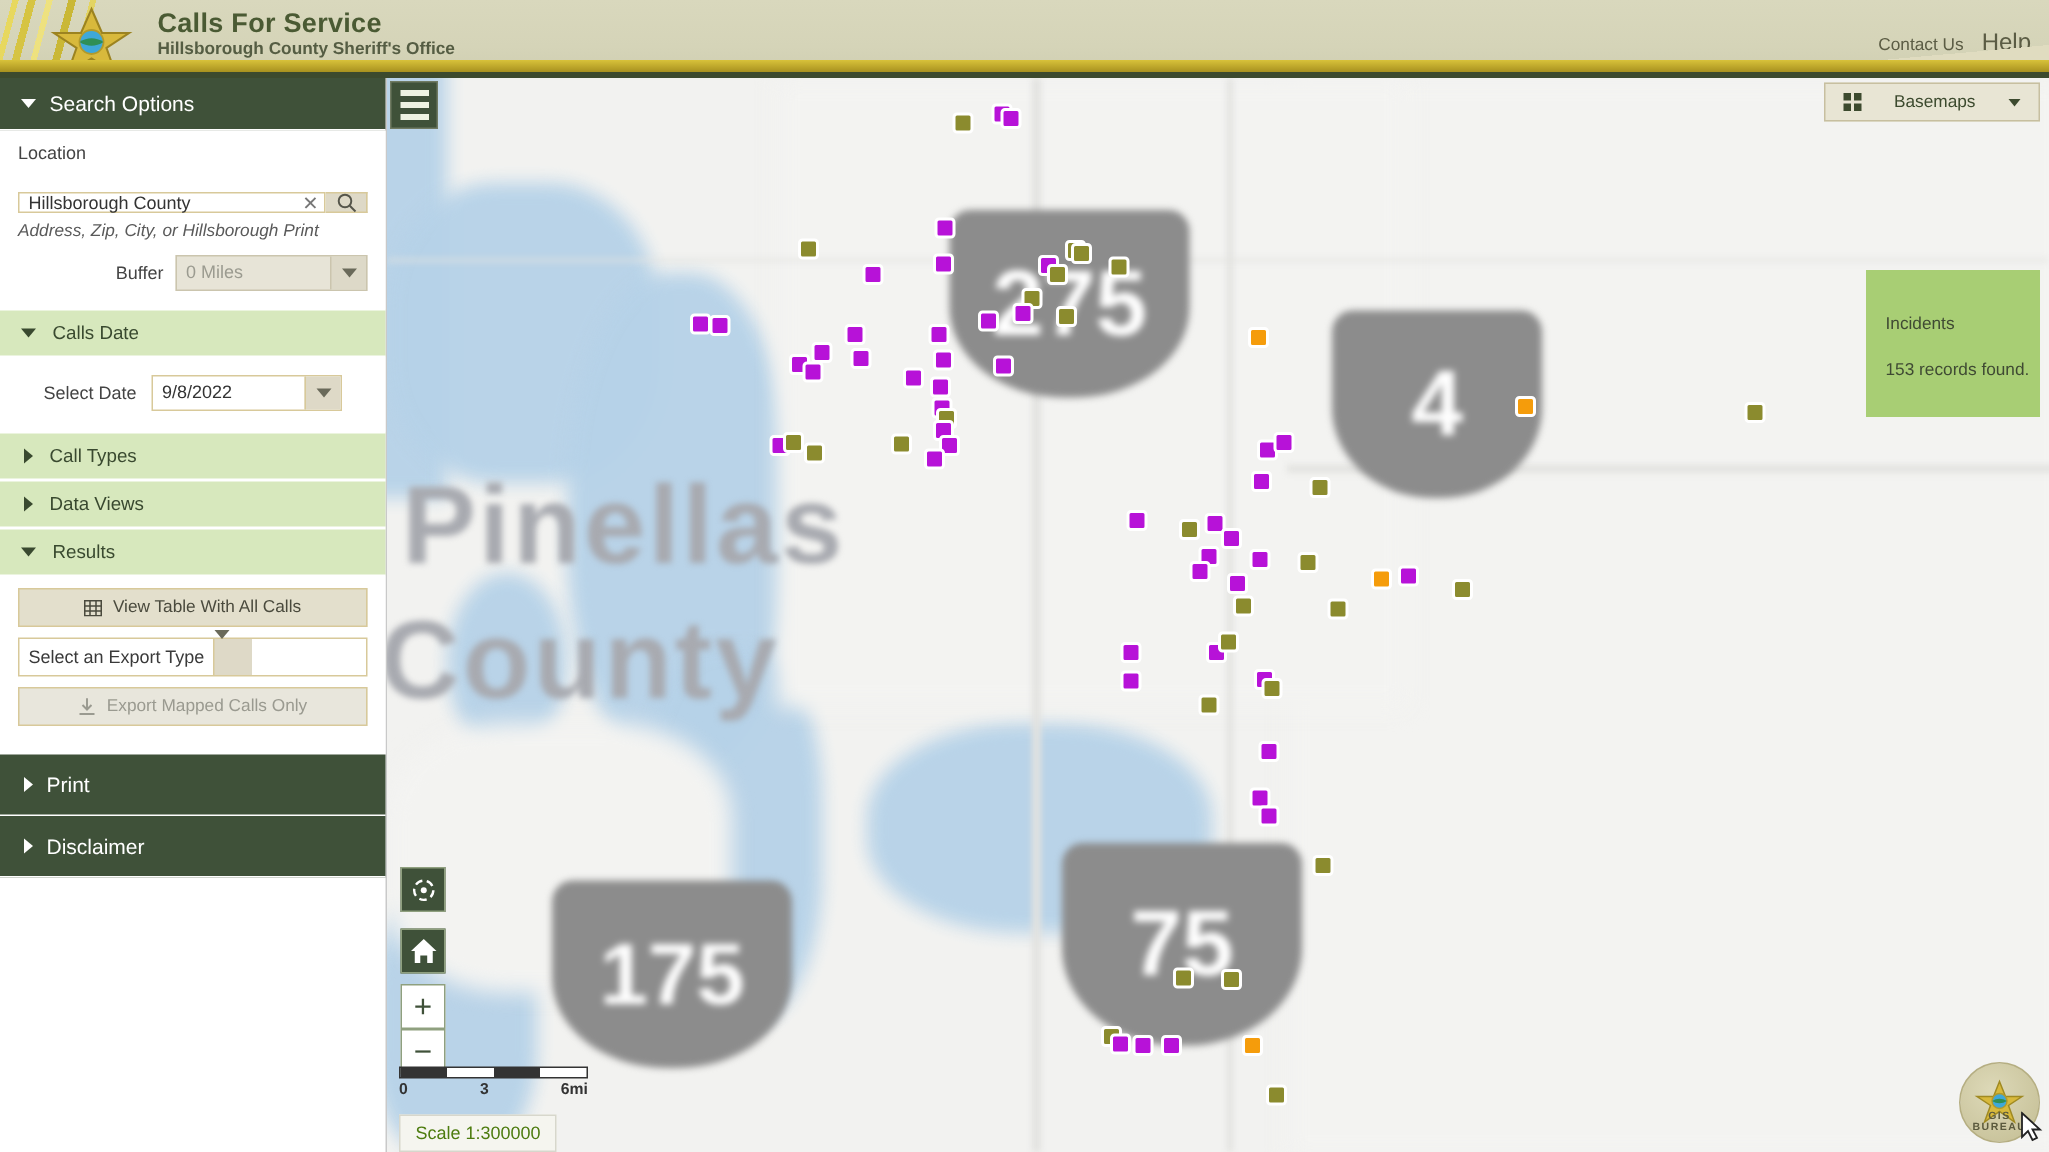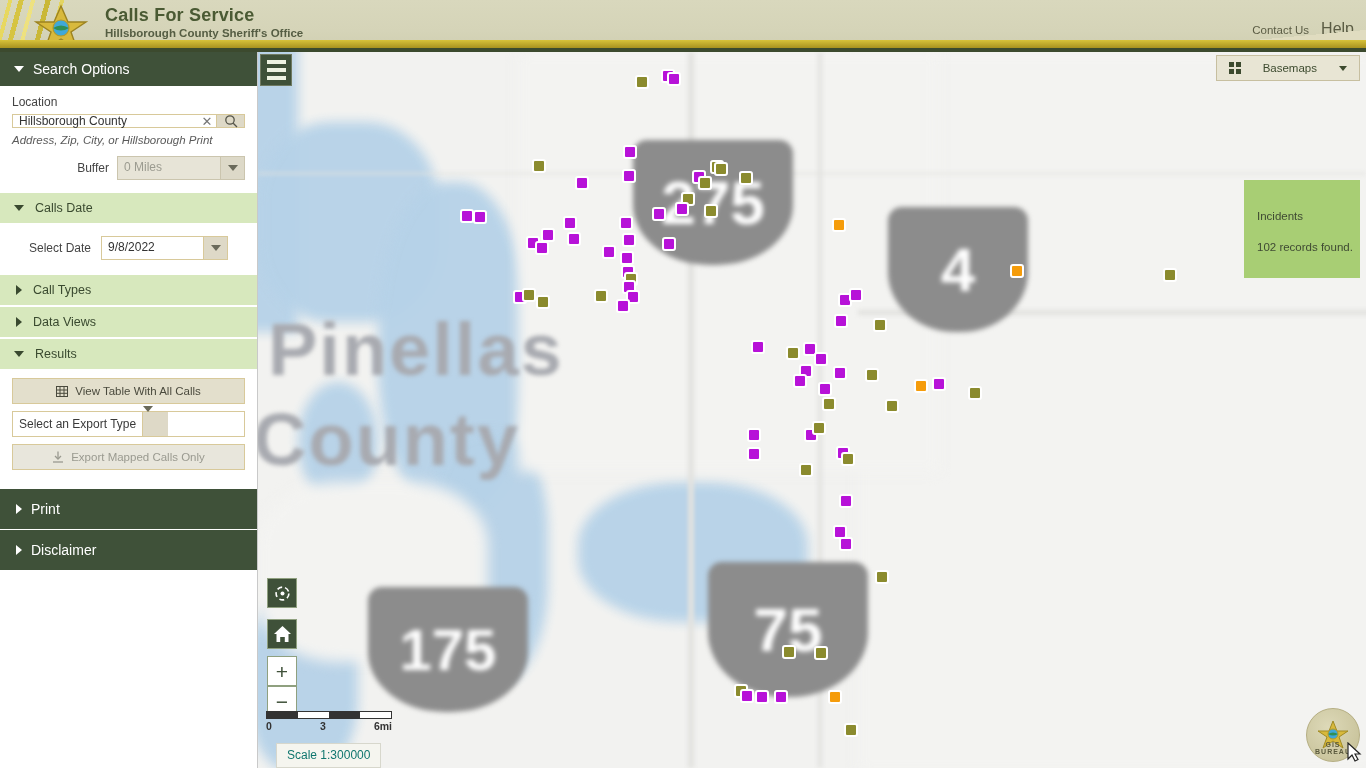--- a/index.html
+++ b/index.html
@@ -76,21 +76,21 @@
     display: flex; align-items: center; gap: 11px;
     cursor: pointer;
     border-top: 1px solid #ffffff; border-bottom: 1px solid #ffffff;
   }
   .tri-down { width: 0; height: 0; border-left: 5px solid transparent;
     border-right: 5px solid transparent; border-top: 6px solid currentColor; }
   .tri-right { width: 0; height: 0; border-top: 5px solid transparent;
     border-bottom: 5px solid transparent; border-left: 6px solid currentColor; margin-left:2px;}
 
   .panel-body { padding: 8px 12px 12px 12px; background: #fff; }
-  .field-label { font-size: 12px; color: #444; margin-bottom: 5px; }
+  .field-label { font-size: 12px; color: #444; margin-bottom: 19px; }
   .search-row { display: flex; height: 14px; }
   .search-input-wrap {
     flex: 1; position: relative;
     border: 1px solid #d8c99a; background: #fff;
     display: flex; align-items: center;
   }
   .search-input-wrap input {
     flex: 1; border: 0; outline: none; font-size: 12px;
     padding: 0 6px; color: #333; font-family: "Liberation Sans", sans-serif;
     background: transparent;
@@ -210,23 +210,23 @@
   #scalebar { position: absolute; left: 8px; bottom: 36px; width: 126px; }
   #scalebar-track {
     height: 8px; border: 1px solid #333; background:
       linear-gradient(to right, #333 0 25%, #fff 25% 50%, #333 50% 75%, #fff 75% 100%);
   }
   #scalebar-labels {
     display: flex; justify-content: space-between;
     font-size: 10.5px; color: #333; margin-top: 1px; font-weight: bold;
   }
   #scale-text {
-    position: absolute; left: 18px; bottom: 0px;
+    position: absolute; left: 8px; bottom: 0px;
     background: #f5f5ef; border: 1px solid #d7d7cc;
-    padding: 4px 10px 5px 10px; font-size: 12px; color: #0f766e;
+    padding: 4px 10px 5px 10px; font-size: 12px; color: #4d7c0f;
   }
   #gis-badge {
     position: absolute; right: 6px; bottom: 6px; width: 54px; height: 54px;
     border-radius: 50%;
     background: radial-gradient(circle at 40% 35%, #ddd9b8, #c3bd93);
     border: 1px solid #b5ae82;
     display: flex; align-items: center; justify-content: center;
   }
   #gis-badge-text {
     position: absolute; bottom: 6px; width: 100%; text-align: center;
@@ -484,21 +484,21 @@
         <i></i>
         <i></i>
         <i></i>
     </span>
     <span>Basemaps</span>
     <span style="width:0;height:0;border-left:4px solid transparent;border-right:4px solid transparent;border-top:5px solid #3c4a2e;"></span>
   </div>
 
   <div id="incidents-box">
     <div id="incidents-title">Incidents</div>
-    <div id="incidents-count">102 records found.</div>
+    <div id="incidents-count">153 records found.</div>
   </div>
 
   <div class="map-sq-btn" style="left:9px;top:526px;">
     <svg width="19" height="19" viewBox="0 0 19 19">
       <circle cx="9.5" cy="9.5" r="6.4" fill="none" stroke="#fff" stroke-width="1.6" stroke-dasharray="5 3"></circle>
       <circle cx="9.5" cy="9.5" r="2" fill="#fff"></circle>
     </svg>
   </div>
 
   <div class="map-sq-btn" style="left:9px;top:567px;">

